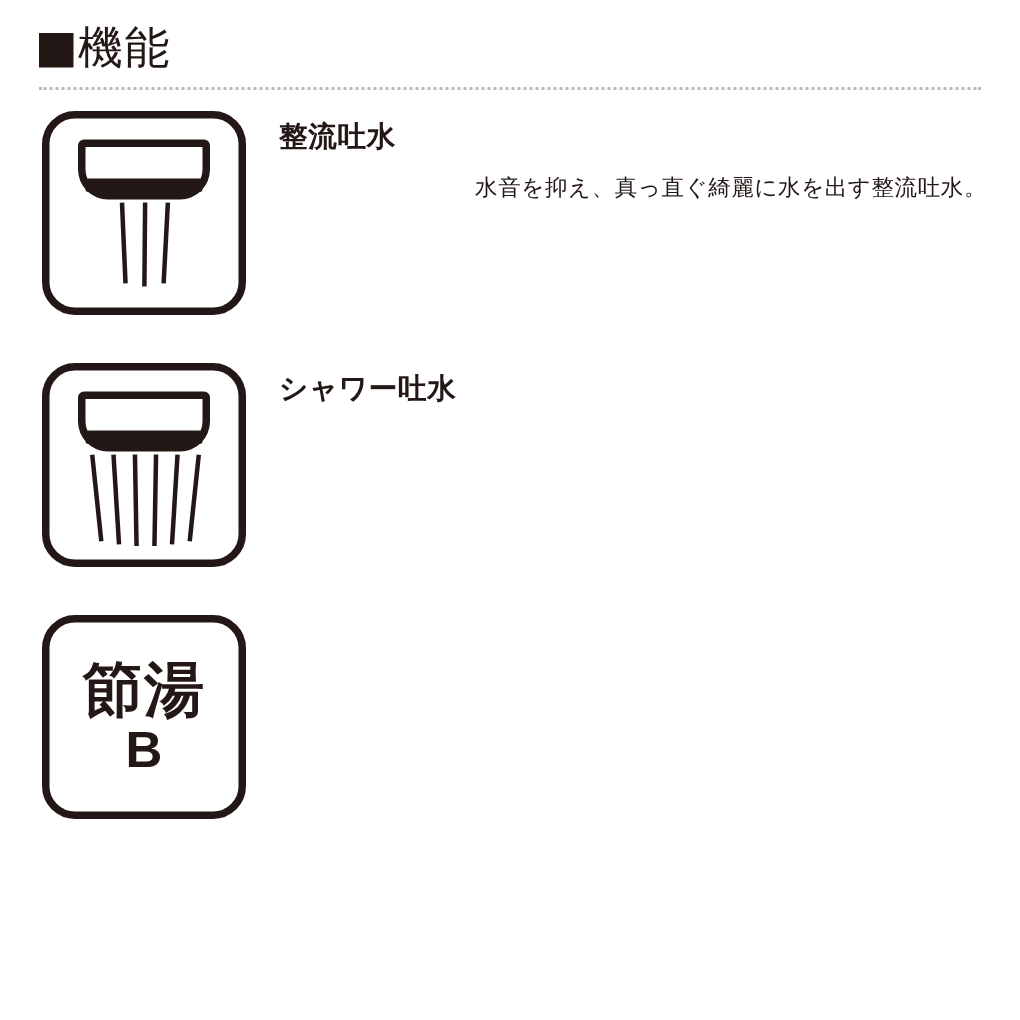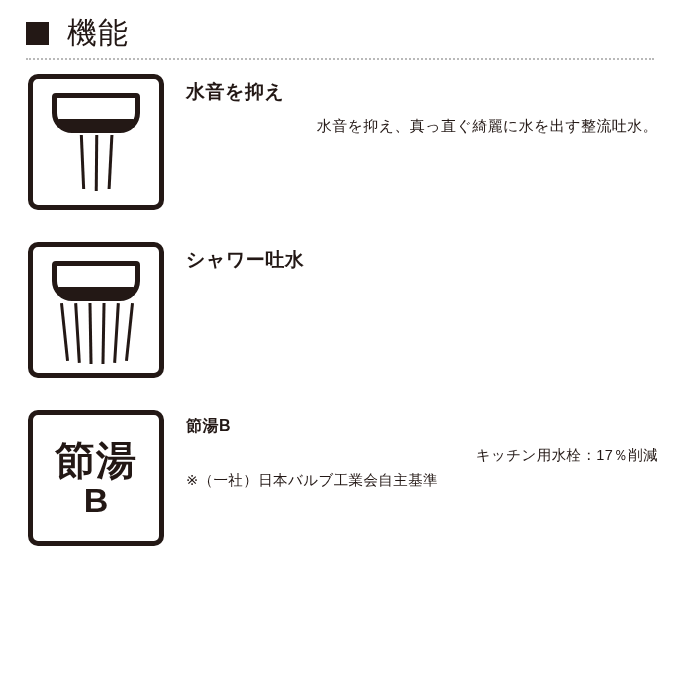--- a/index.html
+++ b/index.html
@@ -19,21 +19,21 @@
     width: 680px;
     height: 680px;
     box-sizing: border-box;
     padding: 18px 22px 0 22px;
   }
 
   
   .heading {
     display: flex;
     align-items: center;
-    gap: 18px;
+    gap: 3px;
     padding-left: 4px;
     margin-bottom: 10px;
   }
   .heading-square {
     width: 23px;
     height: 23px;
     background: #231815;
     display: inline-block;
     flex: 0 0 auto;
   }
@@ -58,21 +58,21 @@
     display: flex;
     align-items: flex-start;
     gap: 22px;
     margin-bottom: 32px;
     padding-left: 6px;
   }
   .icon-box {
     width: 136px;
     height: 136px;
     border: 5px solid #231815;
-    border-radius: 10px;
+    border-radius: 22px;
     box-sizing: border-box;
     flex: 0 0 auto;
     position: relative;
     background: #ffffff;
     overflow: hidden;
   }
 
   
   .head {
     position: absolute;
@@ -202,21 +202,21 @@
       <div class="icon-box">
         <div class="head"></div>
         <div class="head-bar"></div>
         <div class="streams s-flow">
           <span></span>
             <span></span>
             <span></span>
         </div>
       </div>
       <div class="feature-text">
-        <div class="feature-title">水音を抑え</div>
+        <div class="feature-title">整流吐水</div>
         <div class="feature-desc">水音を抑え、真っ直ぐ綺麗に水を出す整流吐水。</div>
       </div>
     </div>
 
     <div class="feature">
       <div class="icon-box">
         <div class="head"></div>
         <div class="head-bar"></div>
         <div class="streams s-shower">
           <span></span>
@@ -232,21 +232,16 @@
       </div>
     </div>
 
     <div class="feature">
       <div class="icon-box">
         <div class="setsuyu">
           <div class="setsuyu-kanji">節湯</div>
           <div class="setsuyu-grade">B</div>
         </div>
       </div>
-      <div class="feature-text">
-        <div class="feature-title title-small">節湯B</div>
-        <div class="feature-desc small">キッチン用水栓：17％削減</div>
-        <div class="feature-note">※（一社）日本バルブ工業会自主基準</div>
-      </div>
     </div>
 
   </div>
 </div>
 
 </body></html>

